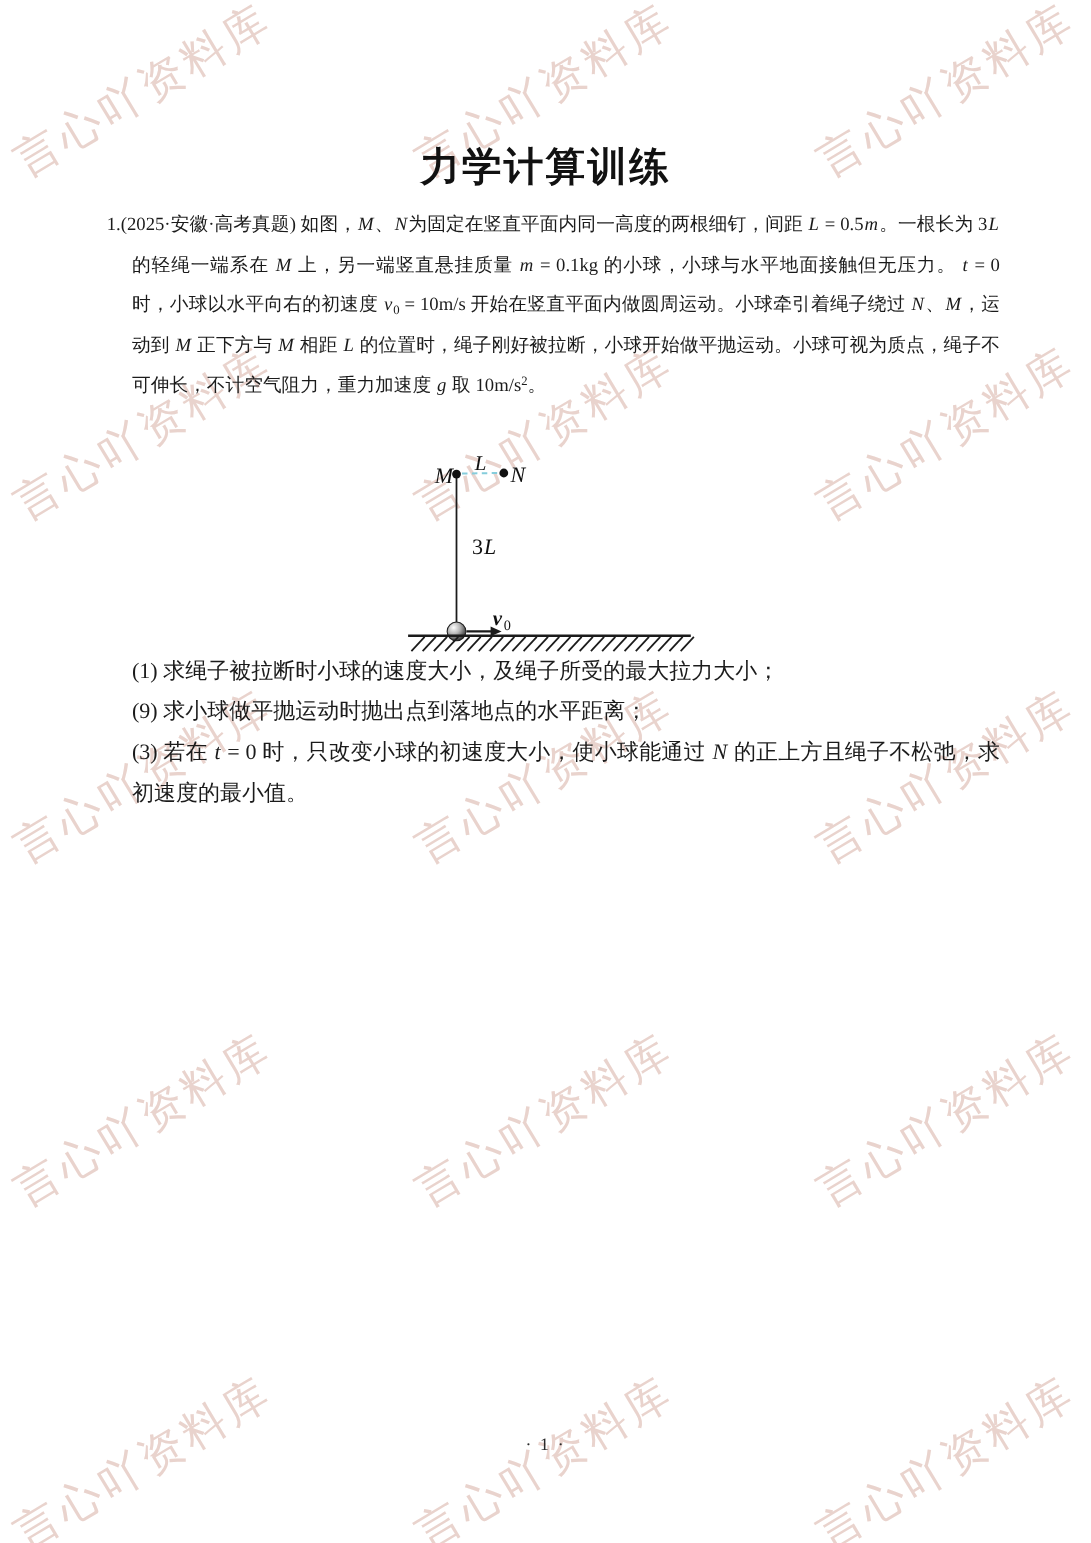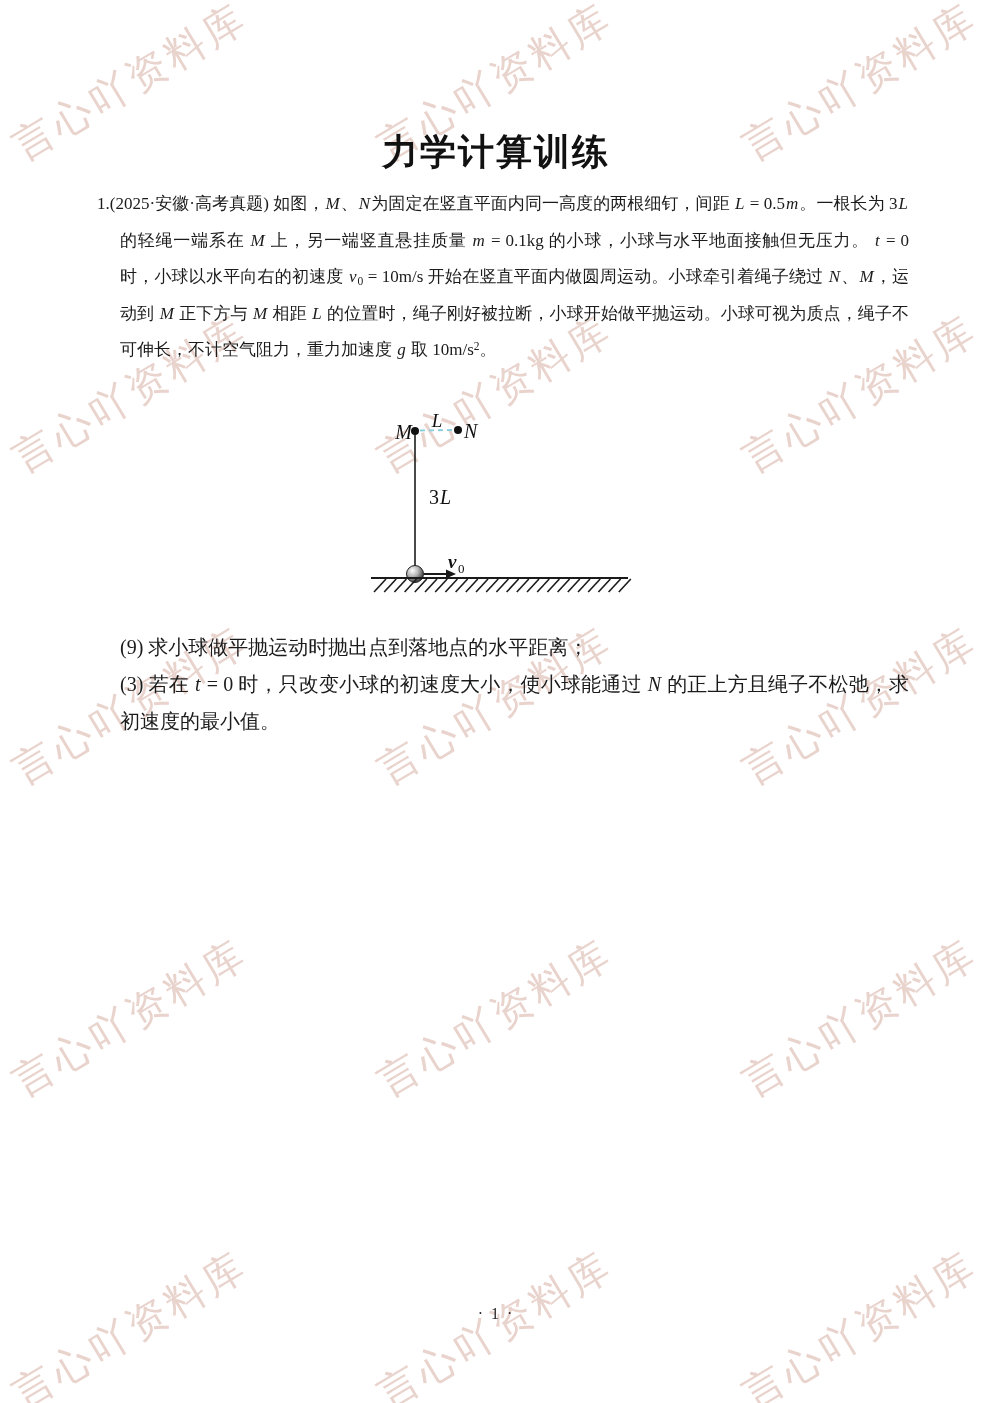--- a/index.html
+++ b/index.html
@@ -128,18 +128,19 @@
           <line x1="217.79999999999998" y1="188" x2="229.79999999999998" y2="175"></line>
           <line x1="228" y1="188" x2="240" y2="175"></line>
           <line x1="238.2" y1="188" x2="250.2" y2="175"></line>
           <line x1="248.39999999999998" y1="188" x2="260.4" y2="175"></line>
           <line x1="258.6" y1="188" x2="270.6" y2="175"></line>
           <line x1="268.79999999999995" y1="188" x2="280.79999999999995" y2="175"></line>
         </g>
     </svg>
   </div>
 
+  <p class="q" style="top:592px;"><span>(1) 求绳子被拉断时小球的速度大小，及绳子所受的最大拉力大小；</span></p>
   <p class="q" style="top:629px;"><span>(9) 求小球做平抛运动时抛出点到落地点的水平距离；</span></p>
   <p class="q" style="top:666px;"><span>(3) 若在 </span><span class="var">t</span><span> = 0 时，只改变小球的初速度大小，使小球能通过 </span><span class="var">N</span><span> 的正上方且绳子不松弛，求初速度的最小值。</span></p>
 
   <p class="footer-dotpage">· 1 ·</p>
 
 </div>
 
 </body></html>

